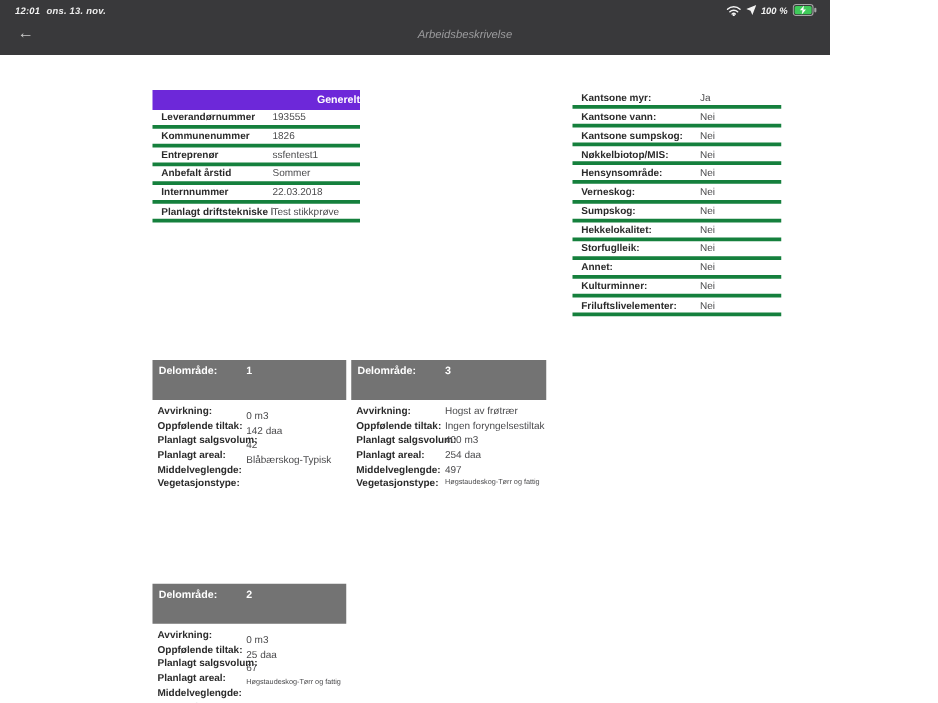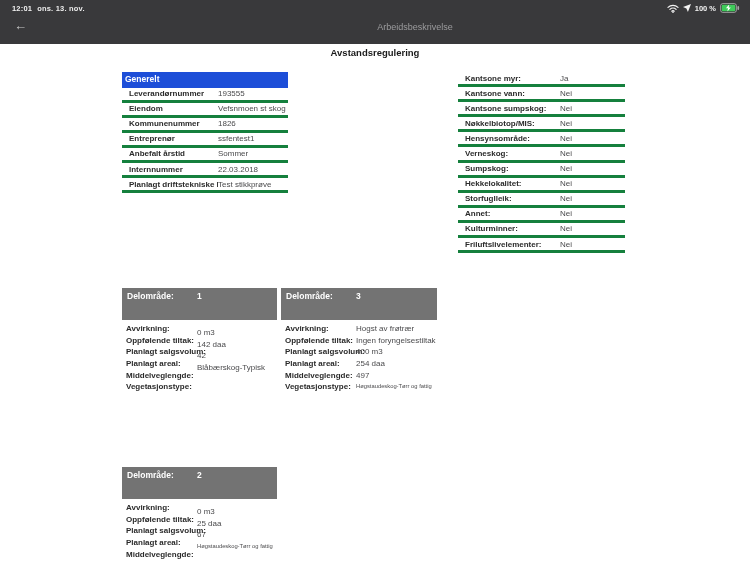--- a/index.html
+++ b/index.html
@@ -1,34 +1,34 @@
 <!DOCTYPE html>
 <html><head>
 <meta charset="utf-8">
 <style>
   html,body{margin:0;padding:0;background:#fff;}
   .screen{position:relative;width:750px;height:562px;background:#ffffff;overflow:hidden;
           font-family:"Liberation Sans","DejaVu Sans",sans-serif;-webkit-font-smoothing:antialiased;}
 
   
-  .topbar{position:absolute;left:0;top:0;width:750px;height:44px;background:#39393b;}
+  .topbar{position:absolute;left:0;top:0;width:664px;height:44px;background:#39393b;font-style:italic;}
   .status-left{position:absolute;left:12px;top:4px;color:#f2f2f2;font-size:7.5px;font-weight:700;letter-spacing:.2px;}
   .status-left .date{font-weight:600;margin-left:5px;color:#ededed;}
   .status-right{position:absolute;right:10px;top:3px;display:flex;align-items:center;gap:4px;color:#f2f2f2;font-size:7.5px;font-weight:600;}
   .back-button{position:absolute;left:14px;top:19px;color:#c9c9c9;font-size:13px;line-height:13px;cursor:pointer;}
   .nav-title{position:absolute;left:0;top:22px;width:100%;text-align:center;color:#9c9c9e;font-size:9px;padding-left:40px;}
 
   
   .page-title{position:absolute;left:0;top:47px;width:100%;text-align:center;
               font-size:9.5px;font-weight:700;color:#1a1a1a;}
 
   
   .panel{position:absolute;background:#fff;}
-  .phead{height:15.5px;line-height:15.5px;background:#1d4ed8;color:#ffffff;
-         font-size:8.5px;font-weight:600;padding-left:3px;box-sizing:border-box;}
+  .phead{height:15.5px;line-height:15.5px;background:#6d28d9;color:#ffffff;
+         font-size:8.5px;font-weight:600;padding-left:3px;box-sizing:border-box;text-align:right;}
   .trow{display:flex;align-items:center;height:15.1px;box-sizing:border-box;border-bottom:3px solid #15803d;}
   .tl{box-sizing:border-box;padding-left:7px;flex:0 0 96px;font-size:8px;font-weight:600;color:#2b2b2b;
       white-space:nowrap;overflow:hidden;}
   .tv{font-size:8px;color:#4b4b4d;white-space:nowrap;}
   .hensyn .tl{flex:0 0 102px;}
 
   
   .dpanel{position:absolute;}
   .dhead{position:relative;height:32px;line-height:16px;background:#737373;color:#fff;
          font-size:8.5px;font-weight:600;}
@@ -74,31 +74,26 @@
           <rect x="1.7" y="1.7" width="13.6" height="6.6" rx="1.3" fill="#3fca5a"></rect>
           <rect x="17.4" y="3.1" width="1.7" height="3.8" rx="0.85" fill="rgba(255,255,255,0.55)"></rect>
           <polygon points="9.2,1.4 5.9,5.2 8.0,5.2 7.4,8.6 10.8,4.6 8.7,4.6" fill="#ffffff"></polygon>
         </svg>
       </span>
     </div>
     <div class="back-button">←</div>
     <div class="nav-title">Arbeidsbeskrivelse</div>
   </div>
 
-  <div class="page-title">Avstandsregulering</div>
 
   <div class="panel" style="left:122px;top:72px;width:166px;">
     <div class="phead">Generelt</div>
     <div class="trow">
         <span class="tl">Leverandørnummer</span>
         <span class="tv">193555</span>
-      </div>
-    <div class="trow">
-        <span class="tl">Eiendom</span>
-        <span class="tv">Vefsnmoen st skog</span>
       </div>
     <div class="trow">
         <span class="tl">Kommunenummer</span>
         <span class="tv">1826</span>
       </div>
     <div class="trow">
         <span class="tl">Entreprenør</span>
         <span class="tv">ssfentest1</span>
       </div>
     <div class="trow">

